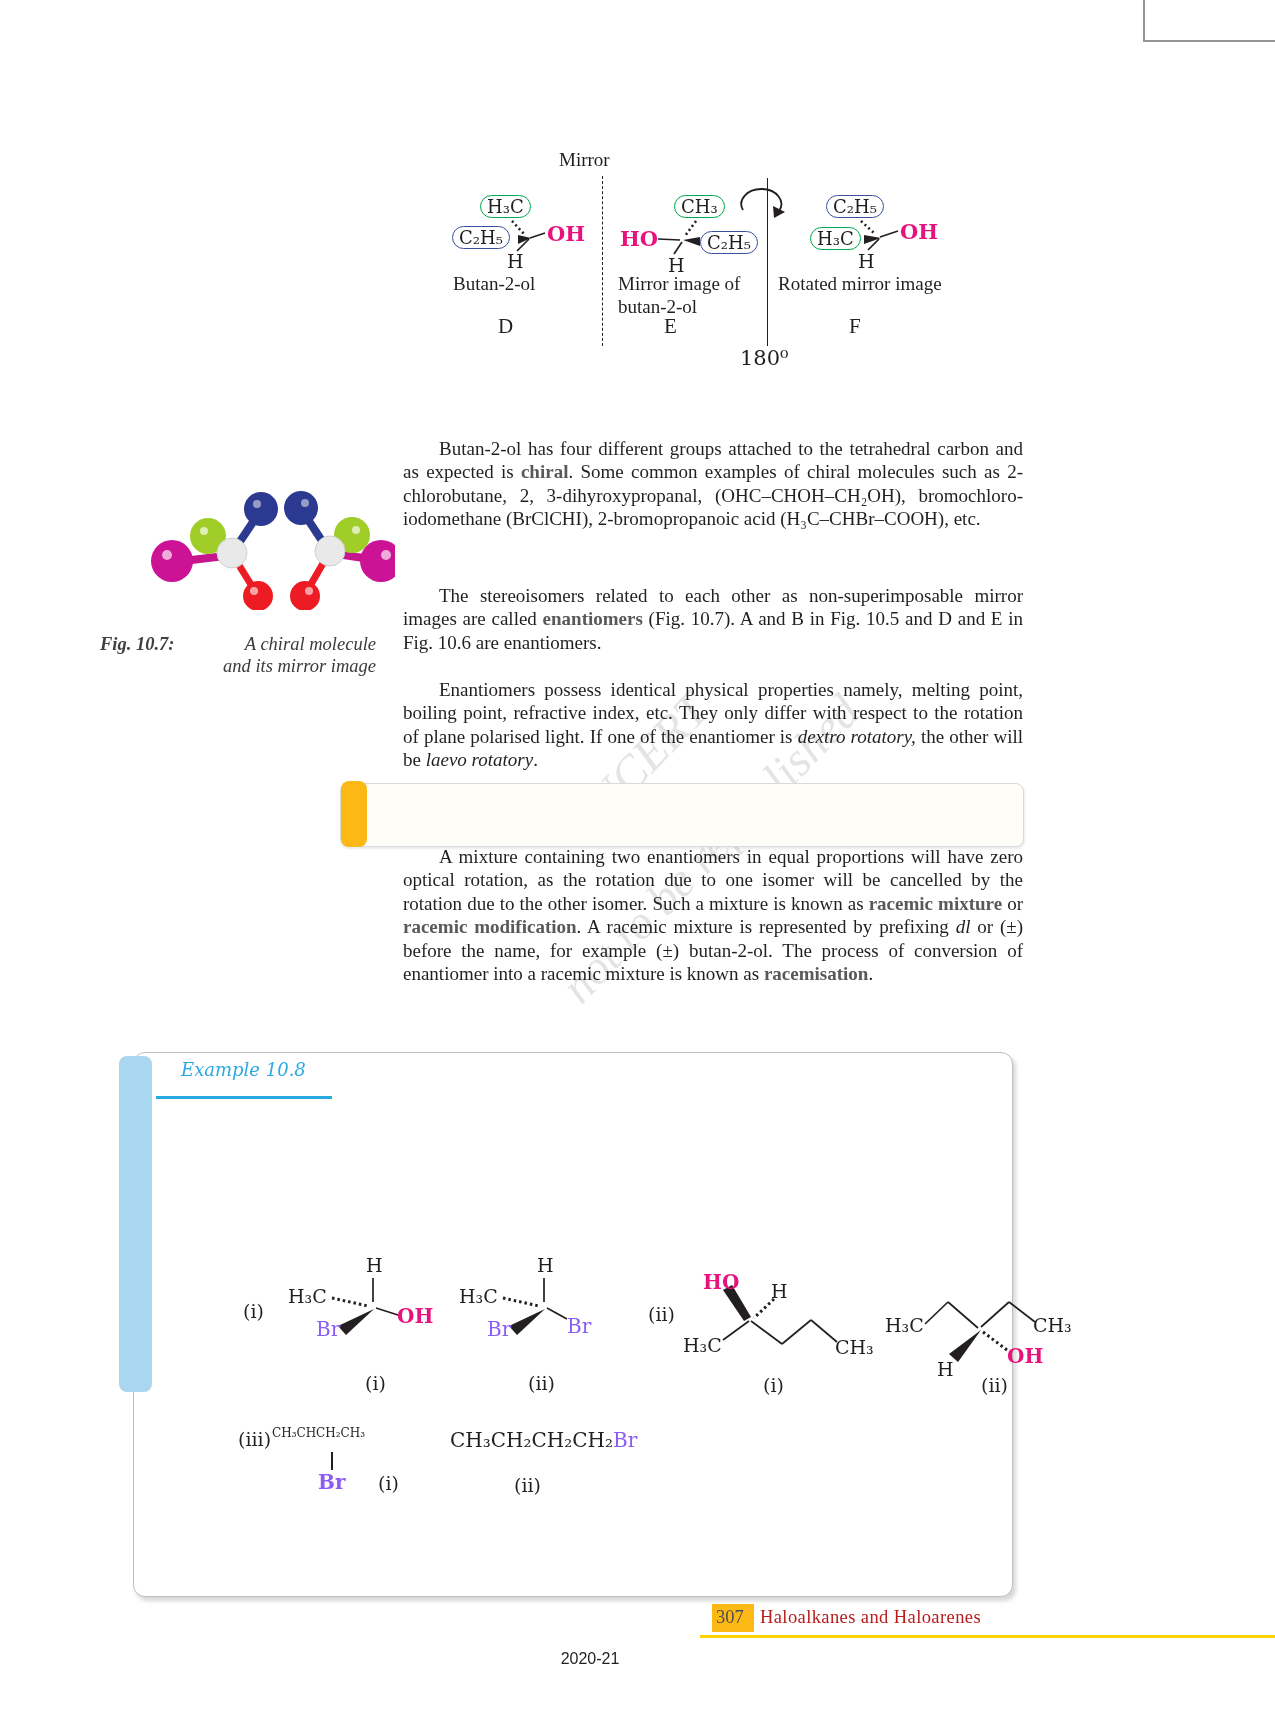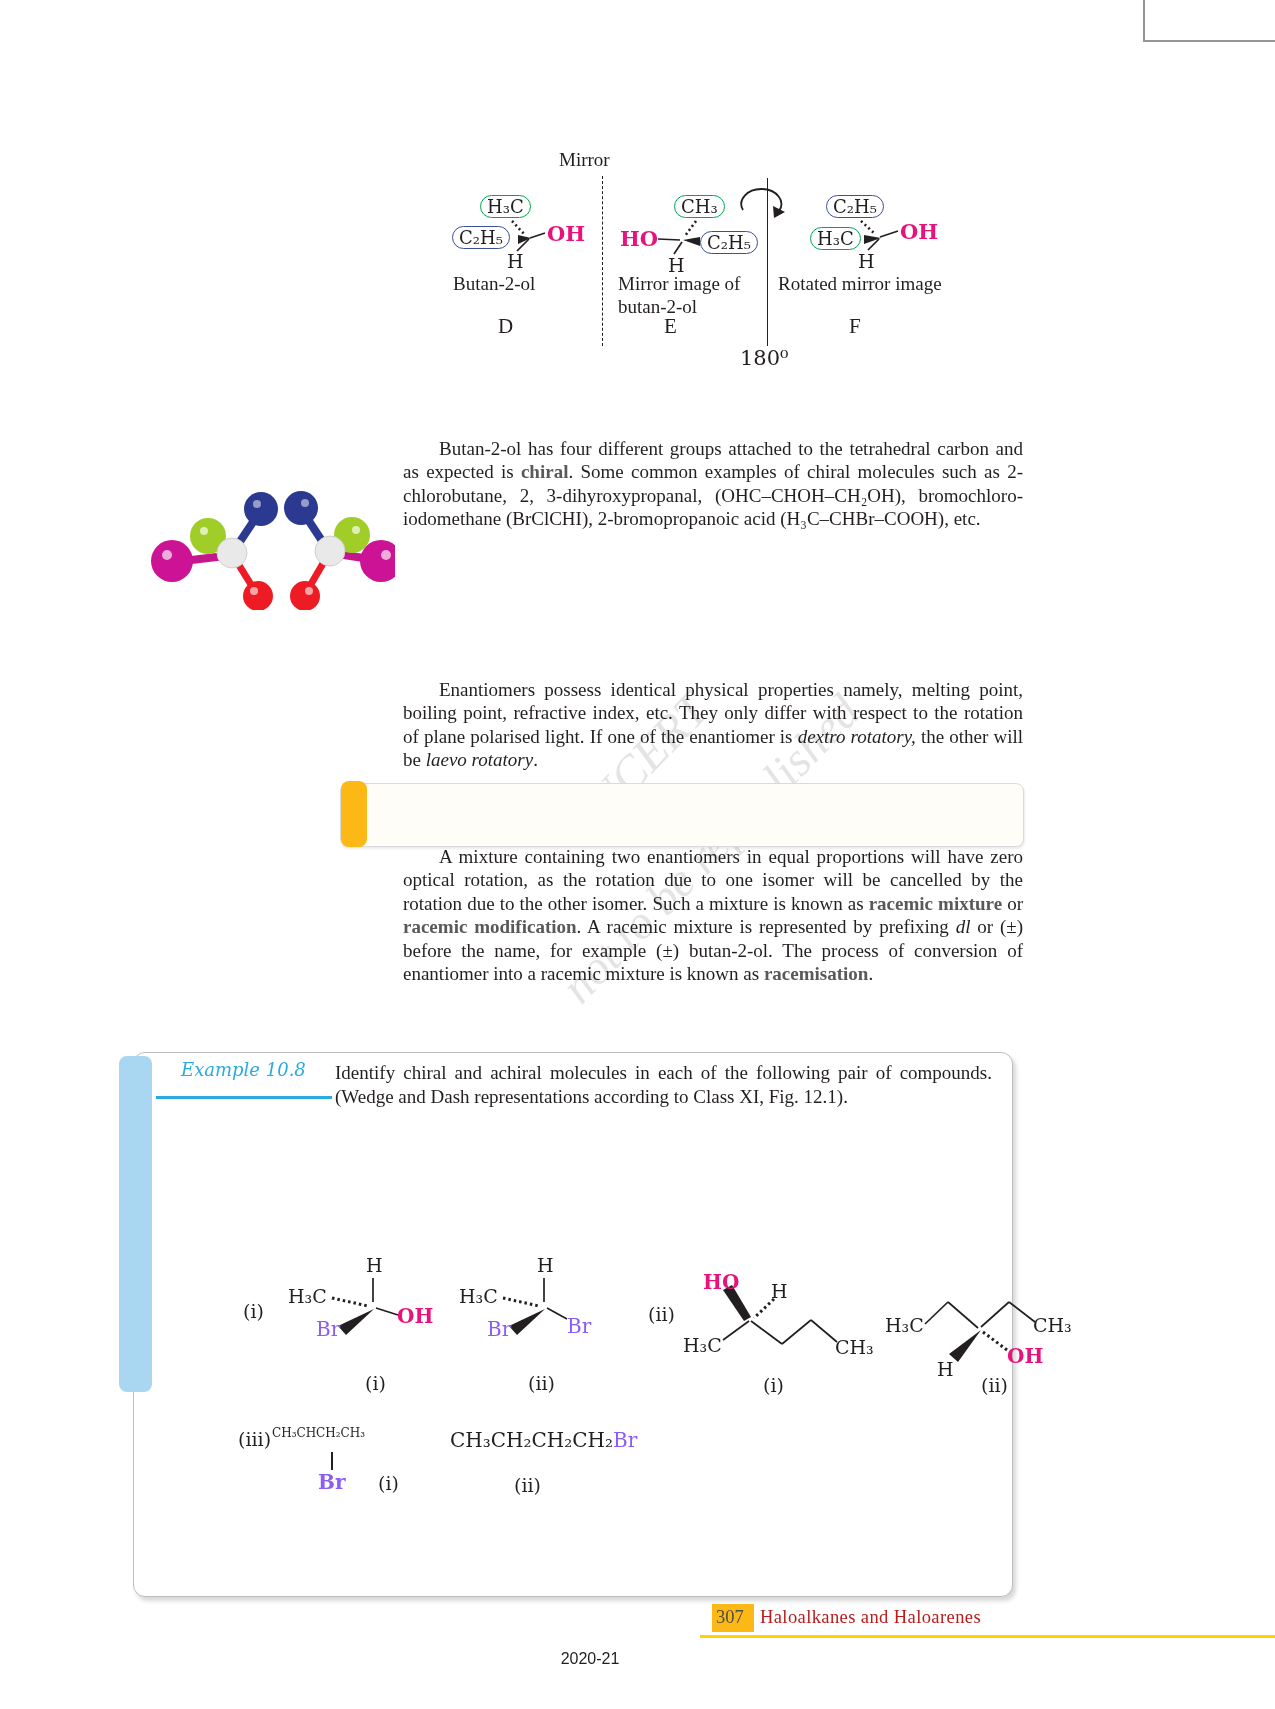--- a/index.html
+++ b/index.html
@@ -155,34 +155,41 @@
       <circle cx="79" cy="93" r="4" fill="rgba(255,255,255,0.65)"></circle>
       <circle cx="132" cy="66" r="4" fill="rgba(255,255,255,0.5)"></circle>
       <circle cx="129" cy="153" r="4" fill="rgba(255,255,255,0.6)"></circle>
       <circle cx="261" cy="117" r="5" fill="rgba(255,255,255,0.65)"></circle>
       <circle cx="231" cy="92" r="4" fill="rgba(255,255,255,0.65)"></circle>
       <circle cx="180" cy="65" r="4" fill="rgba(255,255,255,0.5)"></circle>
       <circle cx="184" cy="153" r="4" fill="rgba(255,255,255,0.6)"></circle>
     </svg>
   </div>
 
+  <div class="abs caption-i" style="left:100px;top:633px;width:276px;font-size:18.5px;line-height:22px;">
+    <div style="display:flex;justify-content:space-between;">
+      <span class="cap-label">Fig. 10.7:</span>
+      <span>A chiral molecule</span>
+    </div>
+    <div style="text-align:right;">and its mirror image</div>
+  </div>
 
   <div class="para" style="top:437px;"><span>Butan-2-ol has four different groups attached to the tetrahedral carbon and as expected is </span><span class="b">chiral</span><span>. Some common examples of chiral molecules such as 2-chlorobutane, 2, 3-dihyroxypropanal, (OHC–CHOH–CH₂OH), bromochloro-iodomethane (BrClCHI), 2-bromopropanoic acid (H₃C–CHBr–COOH), etc.</span></div>
+  <div class="para" style="top:584px;"><span>The stereoisomers related to each other as non-superimposable mirror images are called </span><span class="b">enantiomers</span><span> (Fig. 10.7). A and B in Fig. 10.5 and D and E in Fig. 10.6 are enantiomers.</span></div>
   <div class="para" style="top:678px;"><span>Enantiomers possess identical physical properties namely, melting point, boiling point, refractive index, etc. They only differ with respect to the rotation of plane polarised light. If one of the enantiomer is </span><span class="i">dextro rotatory,</span><span> the other will be </span><span class="i">laevo rotatory</span><span>.</span></div>
 
   <div id="note-box"></div>
   <div id="note-bar"></div>
 
   <div class="para" style="top:845px;"><span>A mixture containing two enantiomers in equal proportions will have zero optical rotation, as the rotation due to one isomer will be cancelled by the rotation due to the other isomer. Such a mixture is known as </span><span class="b">racemic mixture</span><span> or </span><span class="b">racemic modification</span><span>. A racemic mixture is represented by prefixing </span><span class="i">dl</span><span> or (±) before the name, for example (±) butan-2-ol. The process of conversion of enantiomer into a racemic mixture is known as </span><span class="b">racemisation</span><span>.</span></div>
 
   <div id="example-box"></div>
   <div id="example-bar"></div>
   <div id="example-title">Example 10.8</div>
   <div id="example-underline"></div>
-  <div id="example-intro"><span>Identify chiral and achiral molecules in each of the following pair of compounds. (Wedge and Dash representations according to Class XI, Fig. 12.1).</span></div>
 
   <div class="rlabel" style="left:243px;top:1300px;">(i)</div>
 
   <div class="struct" style="left:280px;top:1252px;width:150px;height:145px;">
     <svg width="150" height="145">
       <line x1="93" y1="26" x2="93" y2="50" stroke="#231f20" stroke-width="1.7"></line>
       <line x1="52" y1="46" x2="88" y2="54" stroke="#231f20" stroke-width="3" stroke-dasharray="2.5 3"></line>
       <polygon points="58,74 66,83 94,57" fill="#231f20"></polygon>
       <line x1="96" y1="56" x2="118" y2="63" stroke="#231f20" stroke-width="1.7"></line>
     </svg>

